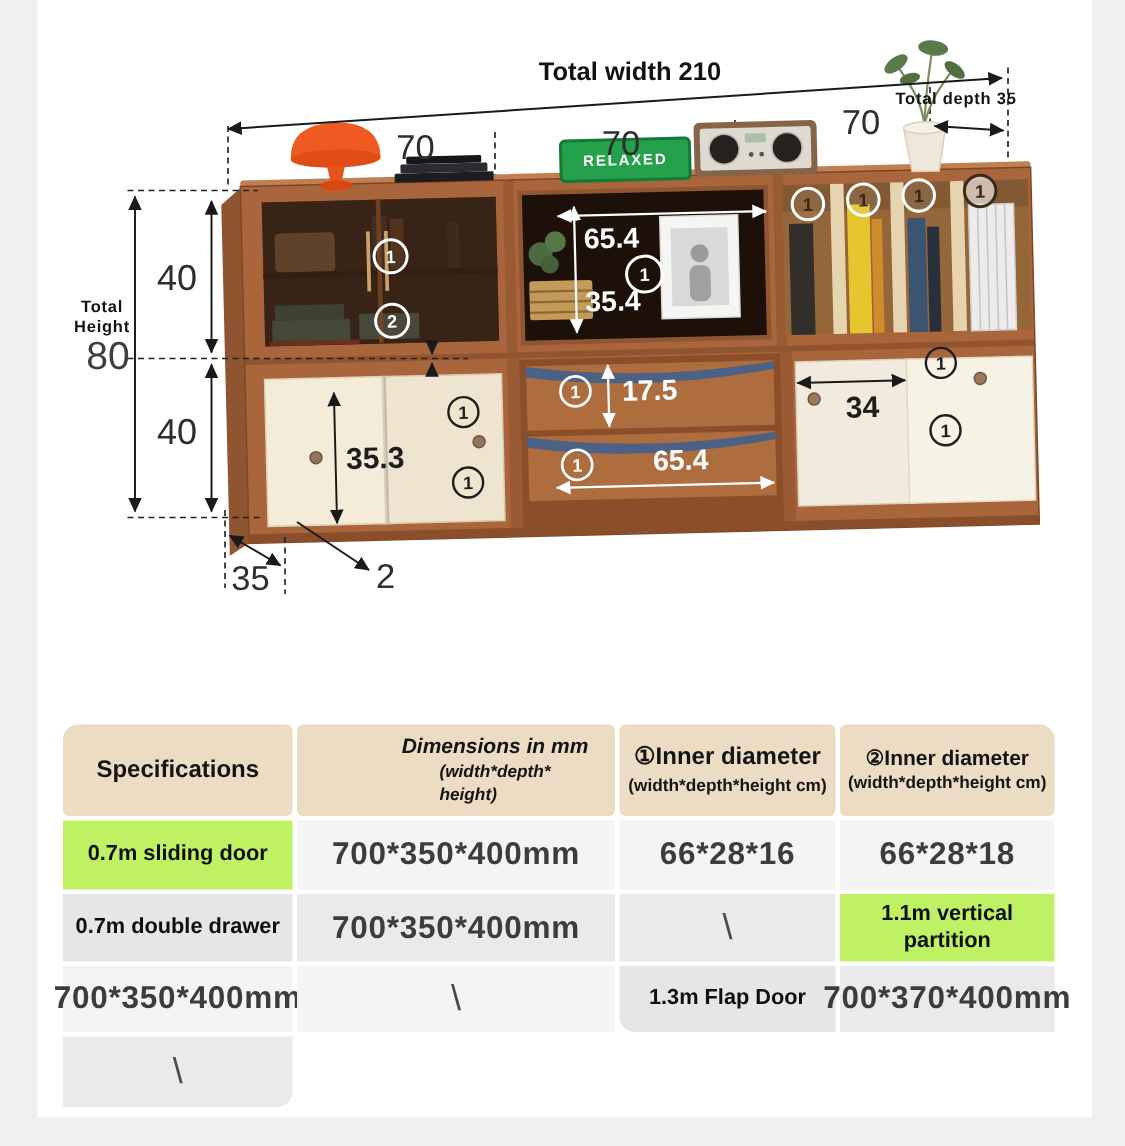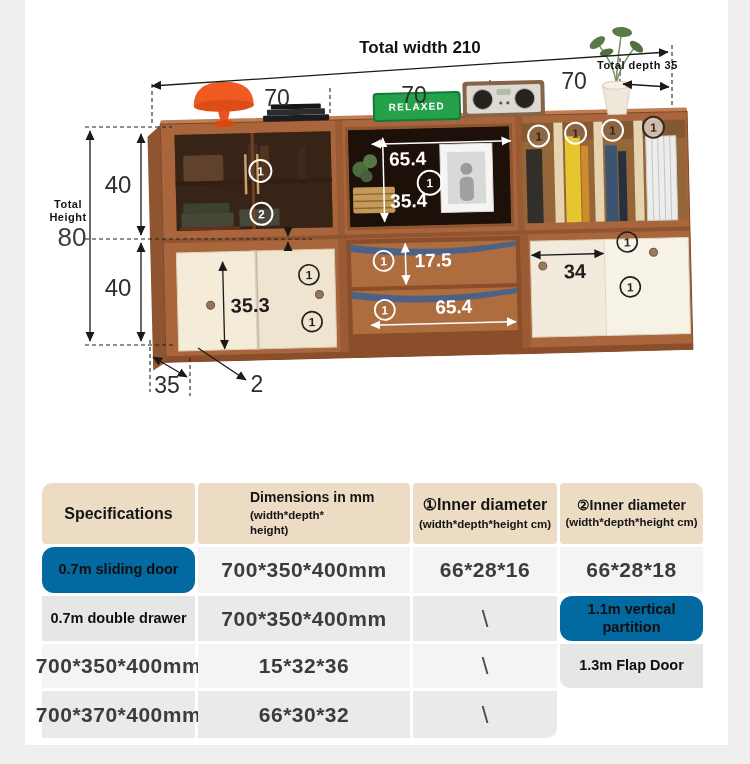--- a/index.html
+++ b/index.html
@@ -33,28 +33,28 @@
     position:absolute;left:42px;top:483px;
     display:grid;
     grid-template-columns:153px 212px 144px 143px;
     grid-template-rows:61px 46px 45px 44px 47px;
     gap:3px;
   }
   .cell{display:flex;flex-direction:column;align-items:center;justify-content:center;text-align:center;}
   .th{background:#ecdcc3;border-radius:4px;}
   .th.c1{border-top-left-radius:10px;text-align:right;}
   .th.c4{border-top-right-radius:10px;}
-  .th.c2{align-items:flex-start;text-align:left;padding-left:52px;box-sizing:border-box;}
+  .th.c2{align-items:center;text-align:left;padding-left:52px;box-sizing:border-box;font-style:italic;}
   .th-title{font-weight:bold;font-size:16px;color:#141414;line-height:1.2;}
   .th-title.sm{font-size:14px;}
   .th-sub{font-weight:bold;font-size:11.5px;color:#141414;white-space:pre-line;line-height:1.3;margin-top:2px;}
   .row-odd{background:#f4f4f4;}
   .row-even{background:#eaeaea;}
   .spec-cell{font-weight:bold;font-size:14.5px;color:#0f0f0f;line-height:1.2;padding:0 6px;box-sizing:border-box;}
-  .spec-cell.row-odd{background:#0369a1;border-radius:12px;}
+  .spec-cell.row-odd{background:#bef264;}
   .spec-cell.row-even{background:#e6e6e6;}
   .val-cell{font-size:21px;color:#3c3c3c;letter-spacing:.5px;font-weight:700;}
   .slash-cell{font-size:24px;color:#4a4a4a;font-weight:300;}
   .br-l{border-bottom-left-radius:10px;}
   .br-r{border-bottom-right-radius:10px;}
 </style>
 </head>
 <body>
 
 <div class="content"></div>
@@ -287,20 +287,18 @@
   <div class="cell val-cell row-odd">700*350*400mm</div>
   <div class="cell val-cell row-odd">66*28*16</div>
   <div class="cell val-cell row-odd">66*28*18</div>
 
   <div class="cell spec-cell row-even">0.7m double drawer</div>
   <div class="cell val-cell row-even">700*350*400mm</div>
   <div class="cell slash-cell row-even">\</div>
 
   <div class="cell spec-cell row-odd">1.1m vertical partition</div>
   <div class="cell val-cell row-odd">700*350*400mm</div>
-  <div class="cell val-cell row-odd">15*32*36</div>
   <div class="cell slash-cell row-odd">\</div>
 
   <div class="cell spec-cell row-even br-l">1.3m Flap Door</div>
   <div class="cell val-cell row-even">700*370*400mm</div>
-  <div class="cell val-cell row-even">66*30*32</div>
   <div class="cell slash-cell row-even br-r">\</div>
 </div>
 
 </body></html>

